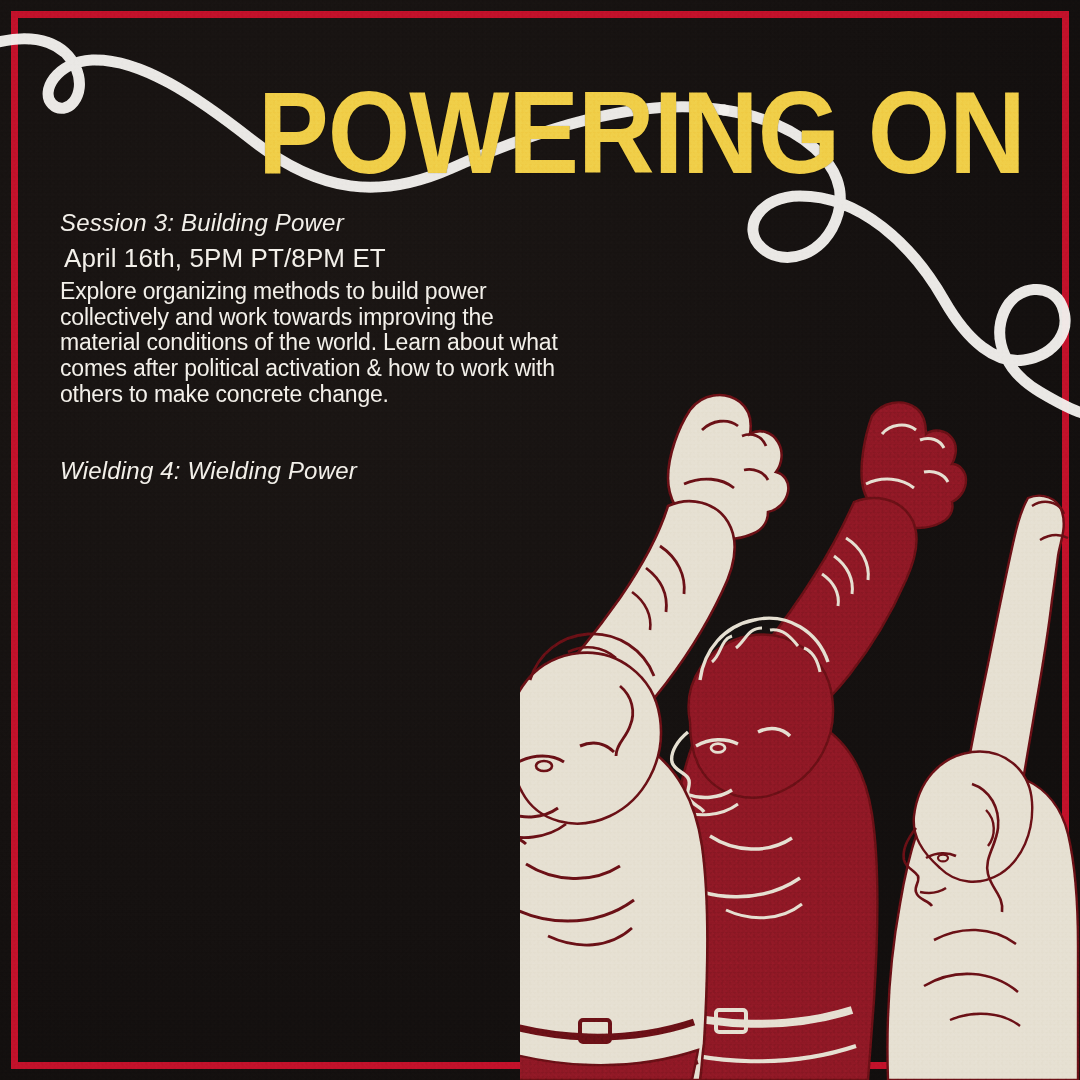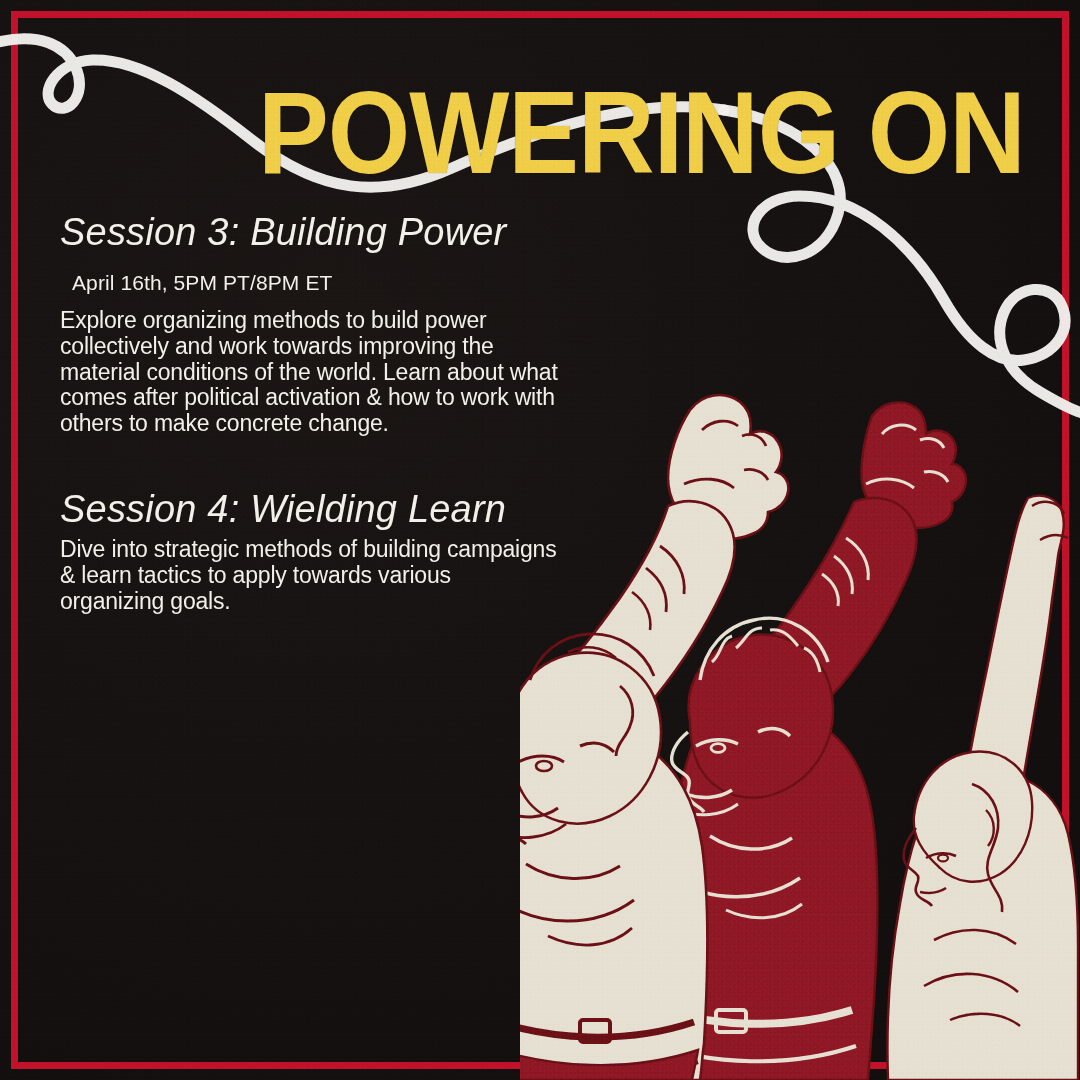--- a/index.html
+++ b/index.html
@@ -83,29 +83,29 @@
     position: absolute;
     left: 60px;
     top: 206px;
     width: 500px;
     z-index: 22;
     color: #F3F0EA;
   }
   .sess-head {
     font-style: italic;
     font-weight: 400;
-    font-size: 38px;
+    font-size: 24px;
     line-height: 1.38;
     margin: 0 0 2px 0;
     letter-spacing: .2px;
   }
   .sess-date {
-    font-size: 21px;
+    font-size: 26px;
     line-height: 1.22;
-    margin: 12px;
+    margin: 4px;
     letter-spacing: .1px;
   }
   .sess-body {
     font-size: 23px;
     line-height: 1.12;
     margin: 0;
     letter-spacing: -.2px;
   }
   .block-2 { margin-top: 46px; }
 
@@ -278,20 +278,19 @@
 
   <div class="copy">
 
     <div>
       <p class="sess-head">Session 3: Building Power</p>
       <p class="sess-date">April 16th, 5PM PT/8PM ET</p>
       <p class="sess-body">Explore organizing methods to build power collectively and work towards improving the material conditions of the world. Learn about what comes after political activation &amp; how to work with others to make concrete change.</p>
     </div>
 
     <div class="block-2">
-      <p class="sess-head">Session 4: Wielding Learn</p>
-      <p class="sess-body">Dive into strategic methods of building campaigns &amp; learn tactics to apply towards various organizing goals.</p>
+      <p class="sess-head">Wielding 4: Wielding Power</p>
     </div>
 
   </div>
 
   <div class="grain"></div>
 </div>
 
 </body></html>

